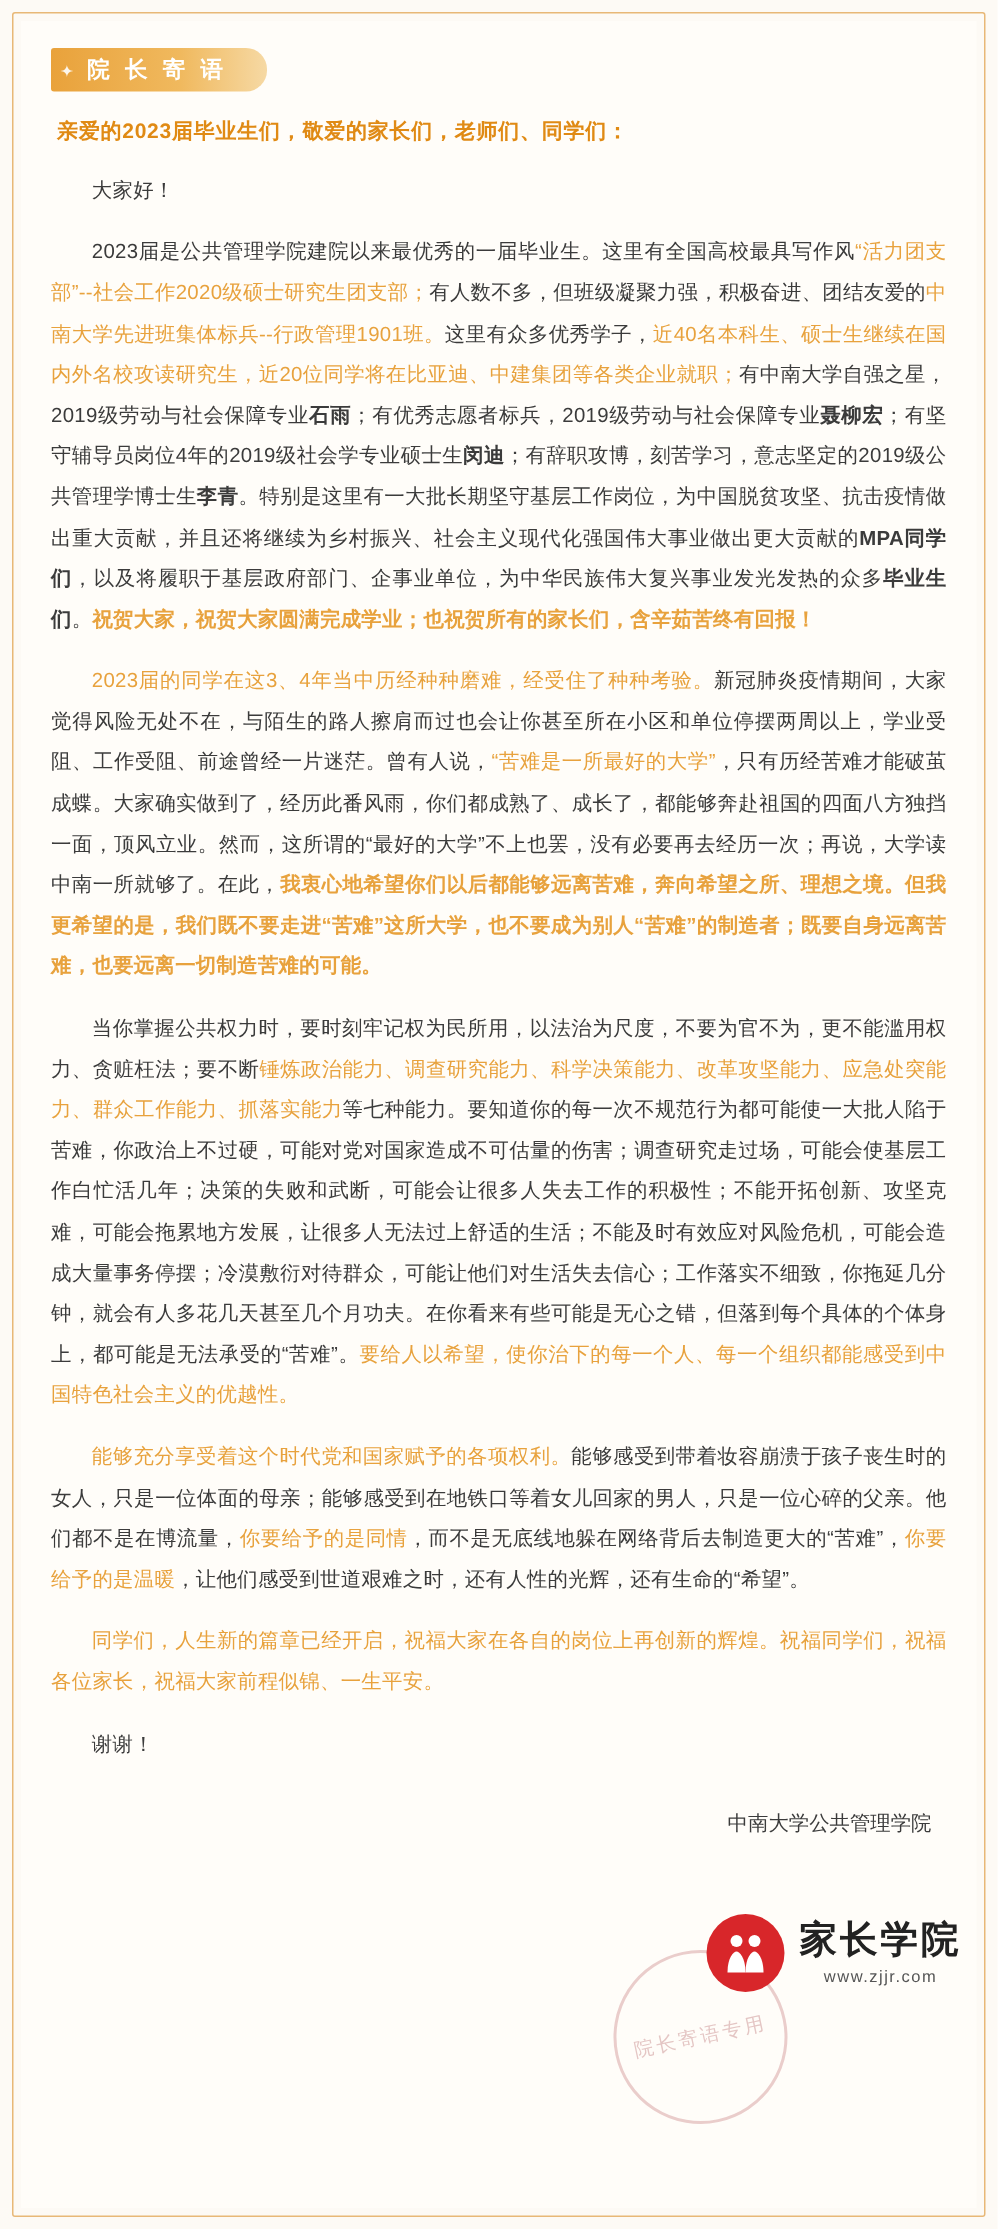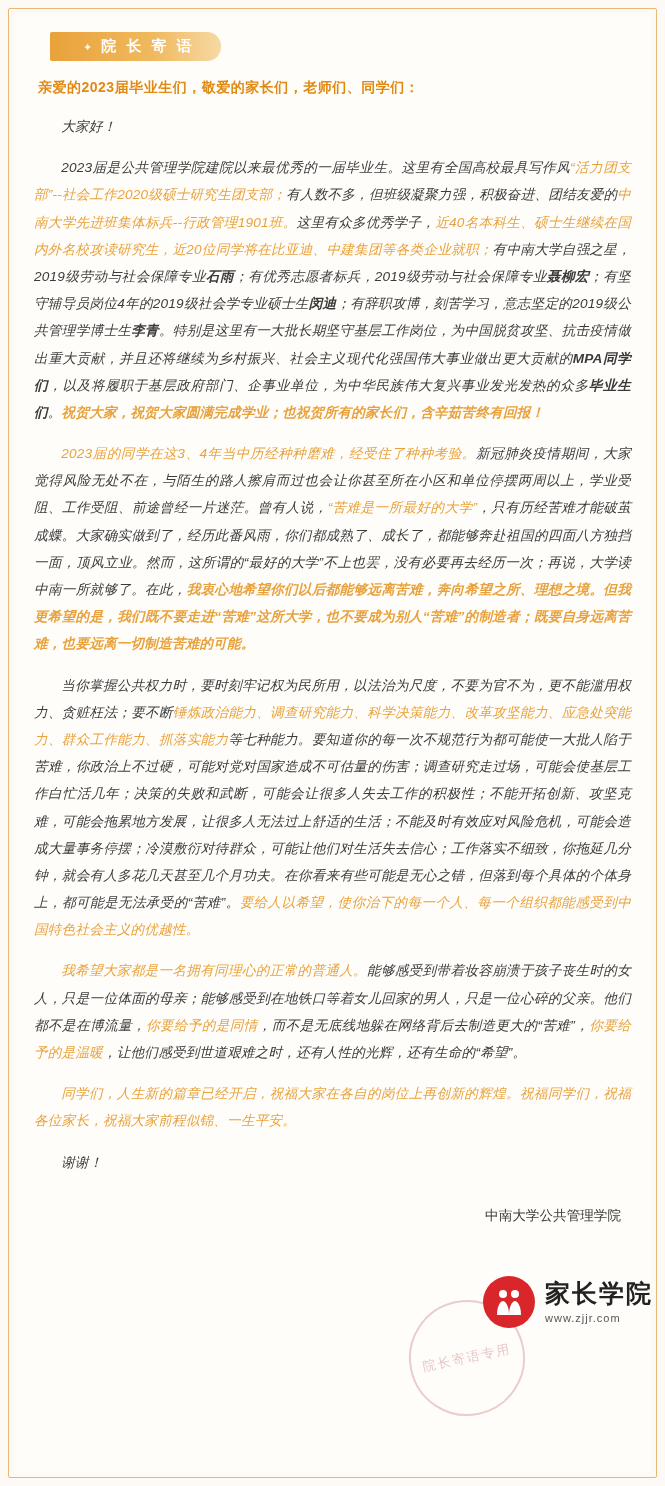--- a/index.html
+++ b/index.html
@@ -34,22 +34,22 @@
   }
   .content{
     position:relative;
     padding:26px 34px 10px 34px;
     box-sizing:border-box;
   }
   
   .banner{
     position:relative;
     display:inline-block;
-    margin:6px 0 18px 16px;
-    padding:5px 26px 5px 33px;
+    margin:6px 0 18px 0;
+    padding:5px 26px 5px 6px;
     background:linear-gradient(90deg,#e9a23b 0%,#f0b95e 60%,#f6d9a4 100%);
     color:#ffffff;
     font-size:15px;
     font-weight:bold;
     letter-spacing:3px;
     border-radius:2px 14px 14px 2px;
   }
   .banner .spark{
     font-size:11px;
     margin-right:6px;
@@ -64,21 +64,20 @@
     letter-spacing:.5px;
   }
   p.body{
     font-size:13.6px;
     line-height:2.0;
     color:#3b3b3b;
     margin:0 0 14px 0;
     text-align:justify;
     text-indent:2em;
     letter-spacing:.2px;
-    font-style:italic;
   }
   .hl{ color:#e8a23d; }
   .hl-b{ color:#e8a23d; font-weight:bold;margin-top:36px; }
   .bk{ color:#3b3b3b; font-weight:bold; }
   .sign{
     font-size:13.6px;
     color:#3b3b3b;
     text-align:right;
     margin:26px 10px 20px 0;
     line-height:2.0;
@@ -103,22 +102,23 @@
     letter-spacing:2px;
   }
   
   .footer{
     position:relative;
     height:86px;
     margin:0 0 0 0;
     display:flex;
     align-items:center;
     justify-content:flex-end;
-    padding-right:12px;
+    padding-right:24px;
     box-sizing:border-box;
+    text-align:center;
   }
   .logo-badge{
     width:52px;height:52px;
     border-radius:50%;
     background:#d8262a;
     display:flex;align-items:center;justify-content:center;
     margin-right:10px;
     flex:0 0 auto;
   }
   .logo-badge svg{display:block;}
@@ -156,21 +156,21 @@
     <div class="salutation">亲爱的2023届毕业生们，敬爱的家长们，老师们、同学们：</div>
 
     <p class="body"><span>大家好！</span></p>
 
     <p class="body"><span>2023届是公共管理学院建院以来最优秀的一届毕业生。这里有全国高校最具写作风</span><span class="hl">“活力团支部”--社会工作2020级硕士研究生团支部；</span><span>有人数不多，但班级凝聚力强，积极奋进、团结友爱的</span><span class="hl">中南大学先进班集体标兵--行政管理1901班。</span><span>这里有众多优秀学子，</span><span class="hl">近40名本科生、硕士生继续在国内外名校攻读研究生，近20位同学将在比亚迪、中建集团等各类企业就职；</span><span>有中南大学自强之星，2019级劳动与社会保障专业</span><span class="bk">石雨</span><span>；有优秀志愿者标兵，2019级劳动与社会保障专业</span><span class="bk">聂柳宏</span><span>；有坚守辅导员岗位4年的2019级社会学专业硕士生</span><span class="bk">闵迪</span><span>；有辞职攻博，刻苦学习，意志坚定的2019级公共管理学博士生</span><span class="bk">李青</span><span>。特别是这里有一大批长期坚守基层工作岗位，为中国脱贫攻坚、抗击疫情做出重大贡献，并且还将继续为乡村振兴、社会主义现代化强国伟大事业做出更大贡献的</span><span class="bk">MPA同学们</span><span>，以及将履职于基层政府部门、企事业单位，为中华民族伟大复兴事业发光发热的众多</span><span class="bk">毕业生们</span><span>。</span><span class="hl-b">祝贺大家，祝贺大家圆满完成学业；也祝贺所有的家长们，含辛茹苦终有回报！</span></p>
 
     <p class="body"><span class="hl">2023届的同学在这3、4年当中历经种种磨难，经受住了种种考验。</span><span>新冠肺炎疫情期间，大家觉得风险无处不在，与陌生的路人擦肩而过也会让你甚至所在小区和单位停摆两周以上，学业受阻、工作受阻、前途曾经一片迷茫。曾有人说，</span><span class="hl">“苦难是一所最好的大学”</span><span>，只有历经苦难才能破茧成蝶。大家确实做到了，经历此番风雨，你们都成熟了、成长了，都能够奔赴祖国的四面八方独挡一面，顶风立业。然而，这所谓的“最好的大学”不上也罢，没有必要再去经历一次；再说，大学读中南一所就够了。在此，</span><span class="hl-b">我衷心地希望你们以后都能够远离苦难，奔向希望之所、理想之境。但我更希望的是，我们既不要走进“苦难”这所大学，也不要成为别人“苦难”的制造者；既要自身远离苦难，也要远离一切制造苦难的可能。</span></p>
 
     <p class="body"><span>当你掌握公共权力时，要时刻牢记权为民所用，以法治为尺度，不要为官不为，更不能滥用权力、贪赃枉法；要不断</span><span class="hl">锤炼政治能力、调查研究能力、科学决策能力、改革攻坚能力、应急处突能力、群众工作能力、抓落实能力</span><span>等七种能力。要知道你的每一次不规范行为都可能使一大批人陷于苦难，你政治上不过硬，可能对党对国家造成不可估量的伤害；调查研究走过场，可能会使基层工作白忙活几年；决策的失败和武断，可能会让很多人失去工作的积极性；不能开拓创新、攻坚克难，可能会拖累地方发展，让很多人无法过上舒适的生活；不能及时有效应对风险危机，可能会造成大量事务停摆；冷漠敷衍对待群众，可能让他们对生活失去信心；工作落实不细致，你拖延几分钟，就会有人多花几天甚至几个月功夫。在你看来有些可能是无心之错，但落到每个具体的个体身上，都可能是无法承受的“苦难”。</span><span class="hl">要给人以希望，使你治下的每一个人、每一个组织都能感受到中国特色社会主义的优越性。</span></p>
 
-    <p class="body"><span class="hl">我希望大家都是一名拥有同理心的正常的普通人。</span><span>能够感受到带着妆容崩溃于孩子丧生时的女人，只是一位体面的母亲；能够感受到在地铁口等着女儿回家的男人，只是一位心碎的父亲。他们都不是在博流量，</span><span class="hl">你要给予的是同情</span><span>，而不是无底线地躲在网络背后去制造更大的“苦难”，</span><span class="hl">你要给予的是温暖</span><span>，让他们感受到世道艰难之时，还有人性的光辉，还有生命的“希望”。</span></p>
+    <p class="body"><span class="hl">能够充分享受着这个时代党和国家赋予的各项权利。</span><span>能够感受到带着妆容崩溃于孩子丧生时的女人，只是一位体面的母亲；能够感受到在地铁口等着女儿回家的男人，只是一位心碎的父亲。他们都不是在博流量，</span><span class="hl">你要给予的是同情</span><span>，而不是无底线地躲在网络背后去制造更大的“苦难”，</span><span class="hl">你要给予的是温暖</span><span>，让他们感受到世道艰难之时，还有人性的光辉，还有生命的“希望”。</span></p>
 
 
     <p class="body"><span class="hl">同学们，人生新的篇章已经开启，祝福大家在各自的岗位上再创新的辉煌。祝福同学们，祝福各位家长，祝福大家前程似锦、一生平安。</span></p>
 
     <p class="body"><span>谢谢！</span></p>
 
     <div class="sign">中南大学公共管理学院</div>
   </div>
 
   <div class="seal">院长寄语专用</div>

